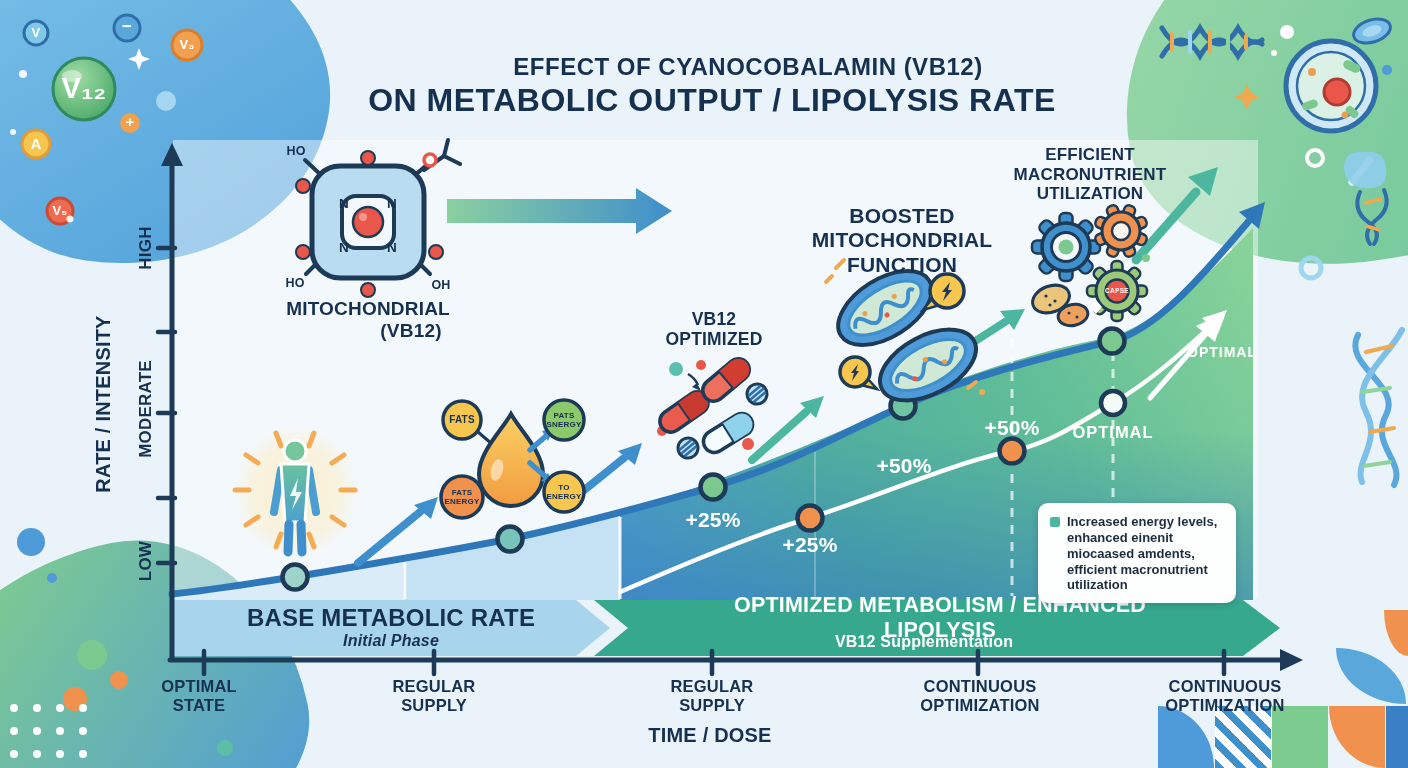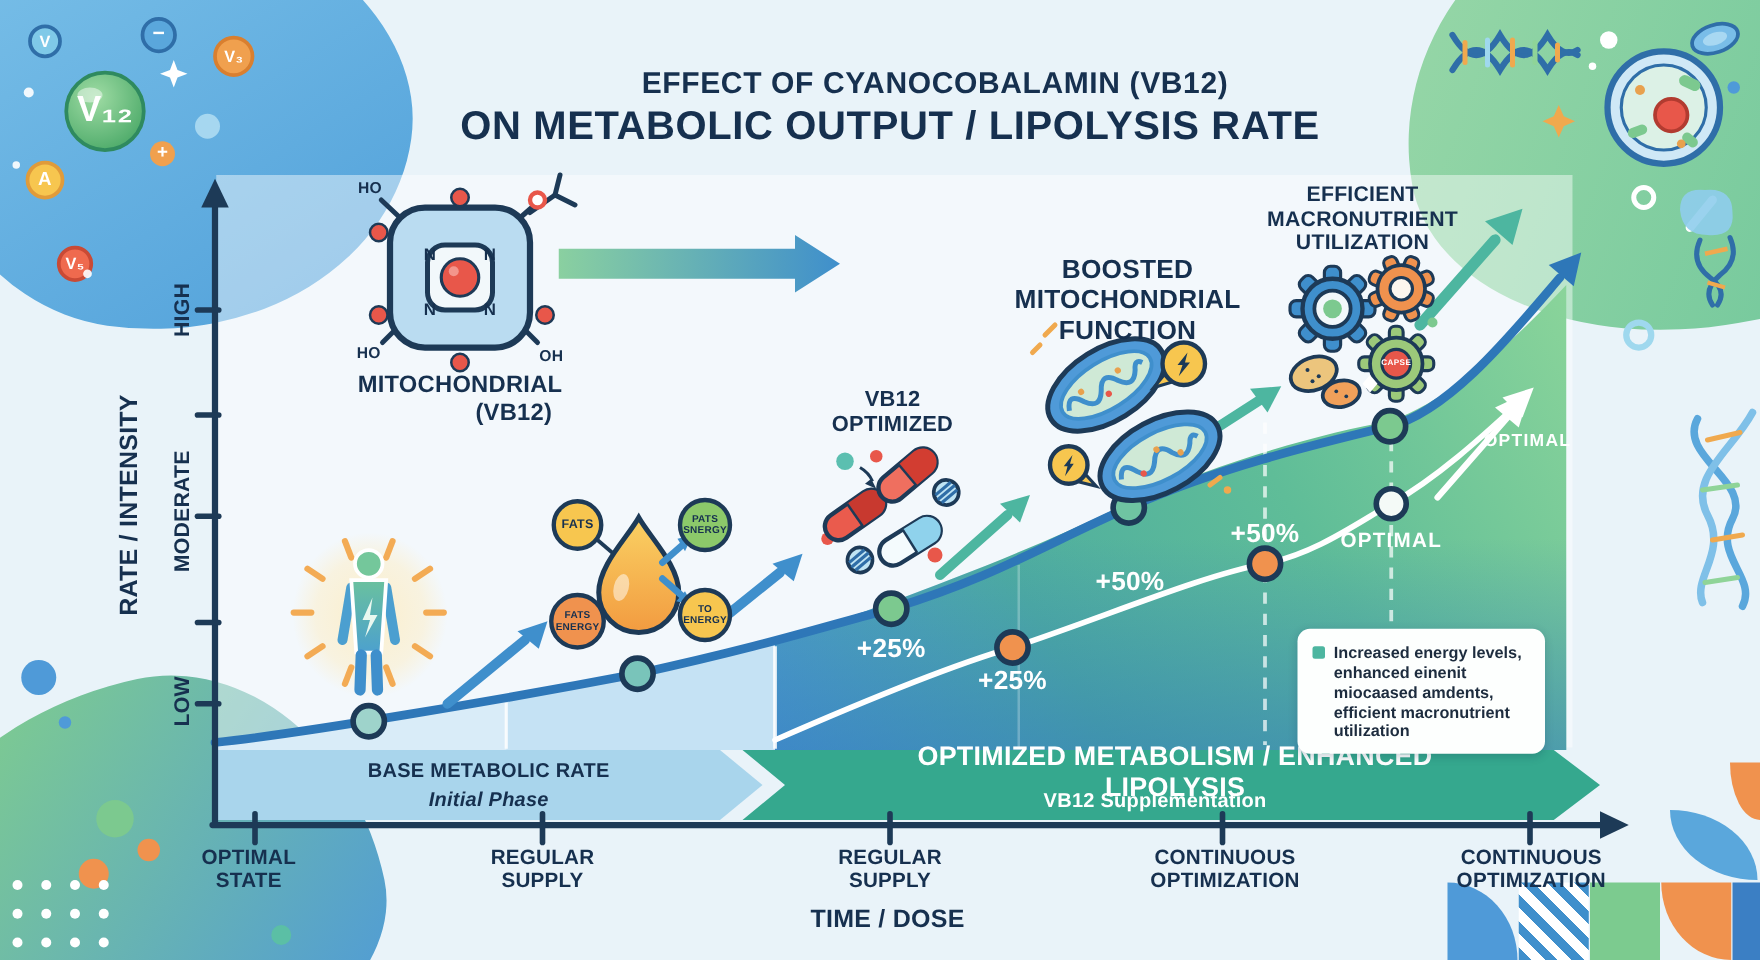--- a/index.html
+++ b/index.html
@@ -456,21 +456,21 @@
 ENERGY</div>
   <div class="lbl white" style="left:1117px;top:291px;font-size:6.5px;letter-spacing:.3px;">CAPSE</div>
 
   <div class="lbl white" style="left:713px;top:520px;font-size:21px;">+25%</div>
   <div class="lbl white" style="left:810px;top:545px;font-size:21px;">+25%</div>
   <div class="lbl white" style="left:904px;top:466px;font-size:21px;">+50%</div>
   <div class="lbl white" style="left:1012px;top:428px;font-size:21px;">+50%</div>
   <div class="lbl white" style="left:1113px;top:433px;font-size:16.5px;letter-spacing:1px;">OPTIMAL</div>
   <div class="lbl white" style="left:1222px;top:352px;font-size:14px;letter-spacing:1px;">OPTIMAL</div>
 
-  <div class="lbl" style="left:391px;top:618px;font-size:16px;">BASE METABOLIC RATE</div>
+  <div class="lbl" style="left:391px;top:618px;font-size:24px;">BASE METABOLIC RATE</div>
   <div class="lbl" style="left:391px;top:641px;font-size:16px;font-weight:bold;font-style:italic;">Initial Phase</div>
   <div class="lbl white" style="left:940px;top:618px;font-size:21.5px;">OPTIMIZED METABOLISM / ENHANCED LIPOLYSIS</div>
   <div class="lbl white" style="left:924px;top:642px;font-size:16px;">VB12 Supplementation</div>
 
   <div class="lbl white" style="left:36px;top:33px;font-size:13px;">V</div>
   <div class="lbl white" style="left:127px;top:27px;font-size:17px;">−</div>
   <div class="lbl white" style="left:187px;top:45px;font-size:13px;">V₃</div>
   <div class="lbl white" style="left:84px;top:89px;font-size:29px;">V₁₂</div>
   <div class="lbl white" style="left:130px;top:122px;font-size:15px;">+</div>
   <div class="lbl white" style="left:36px;top:144px;font-size:15px;">A</div>

